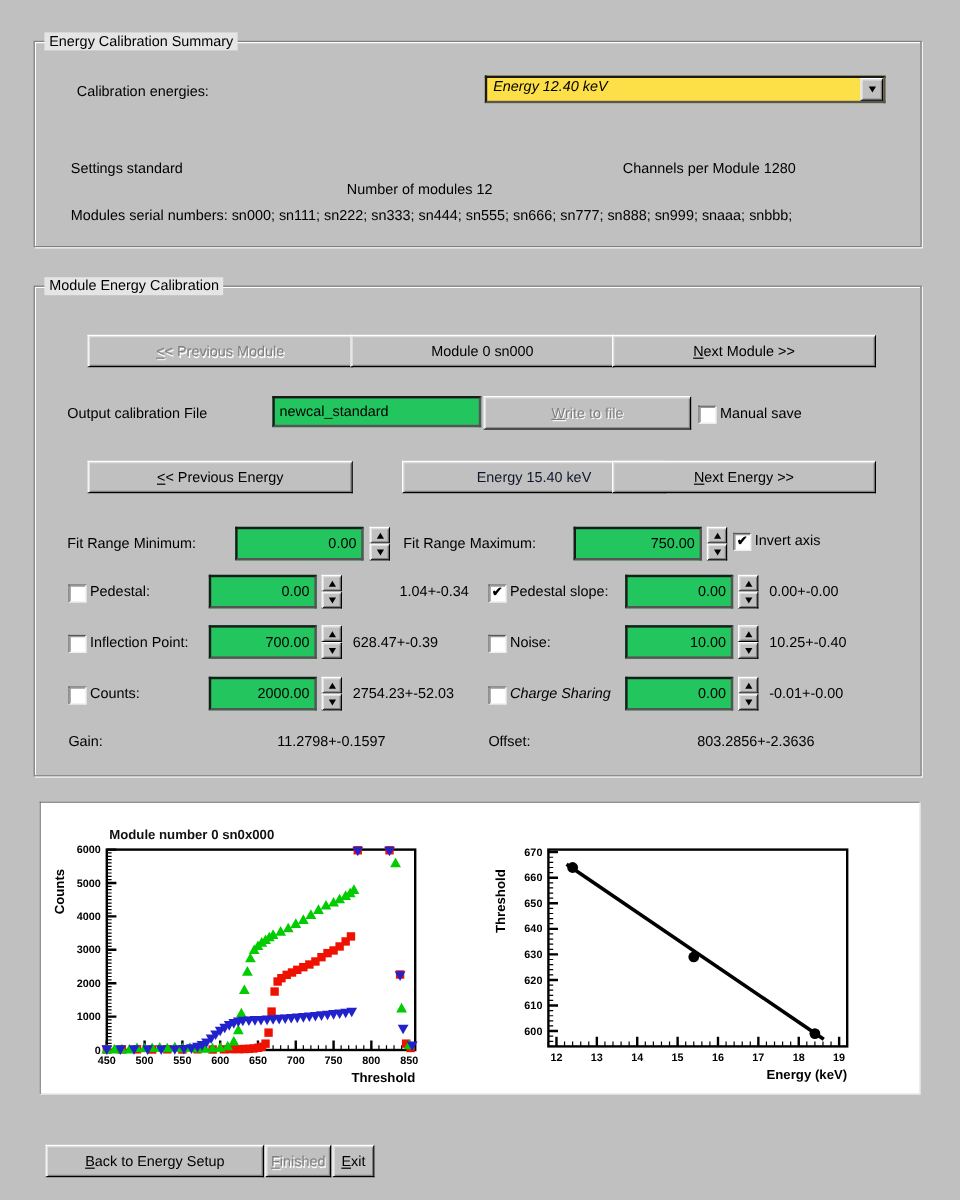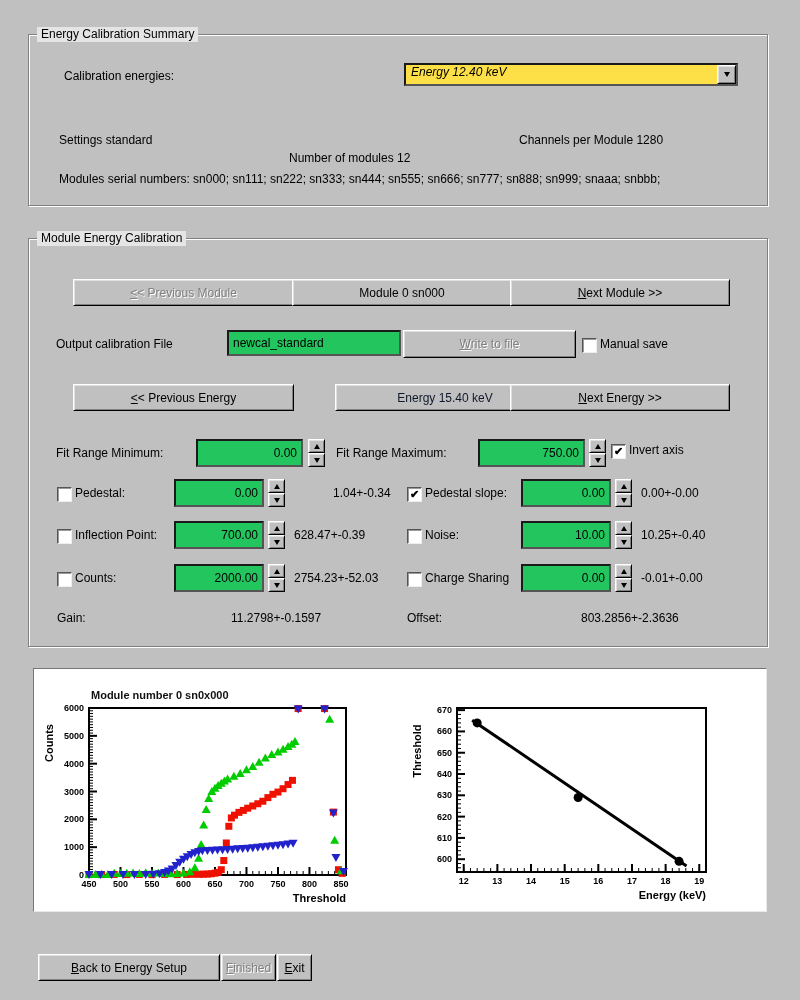--- a/index.html
+++ b/index.html
@@ -166,21 +166,21 @@
     <span class="sp">
         <i class="tri-up"></i>
       </span>
     <span class="sp">
         <i class="tri-dn"></i>
       </span>
   </span>
   <span class="lbl" style="left:265px;top:332px;">2754.23+-52.03</span>
 
   <span class="cb" style="left:378px;top:333px;"></span>
-  <span class="lbl" style="left:396px;top:332px;">Charge Sharing</span>
+  <span class="lbl" style="left:396px;top:332px;font-style:italic;">Charge Sharing</span>
   <input class="field num" style="left: 492px; top: 325px; width: 90px; height: 28px;" value="0.00">
   <span class="spin" style="left:586px;top:325px;height:28px;">
     <span class="sp">
         <i class="tri-up"></i>
       </span>
     <span class="sp">
         <i class="tri-dn"></i>
       </span>
   </span>
   <span class="lbl" style="left:612px;top:332px;">-0.01+-0.00</span>

